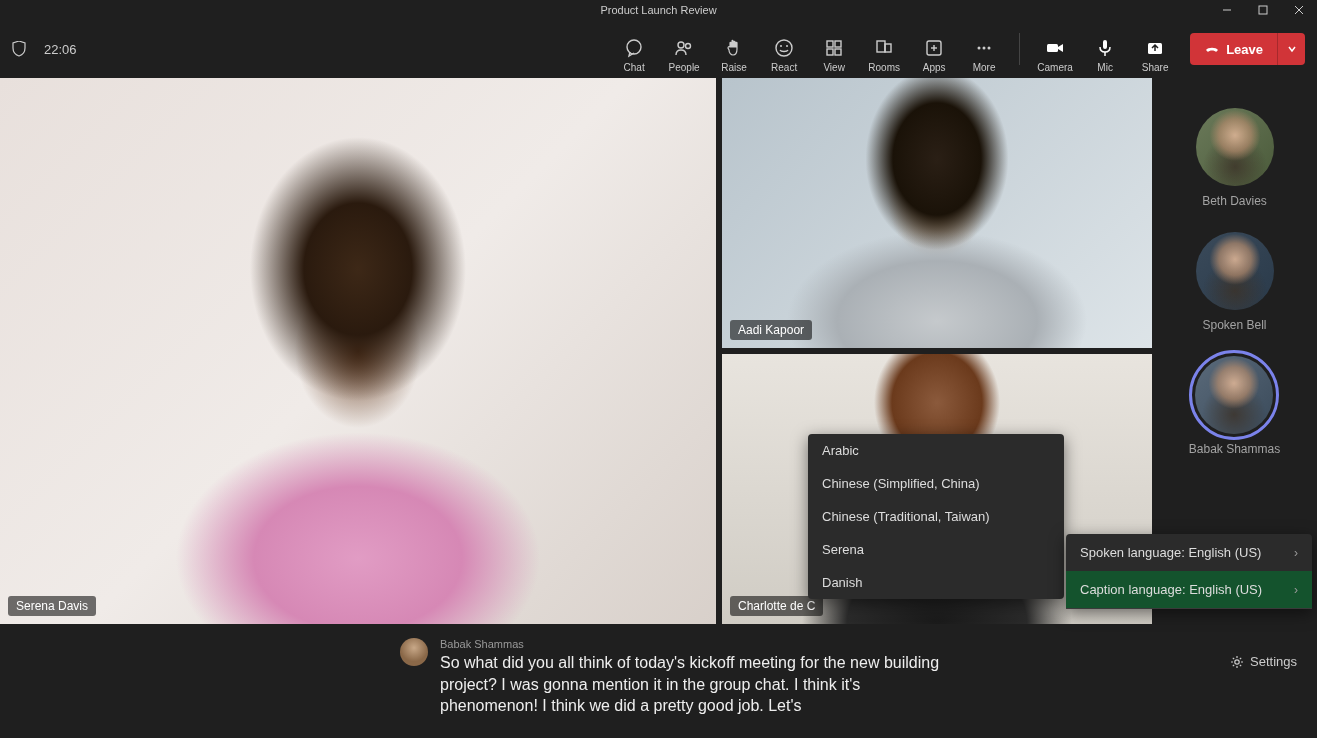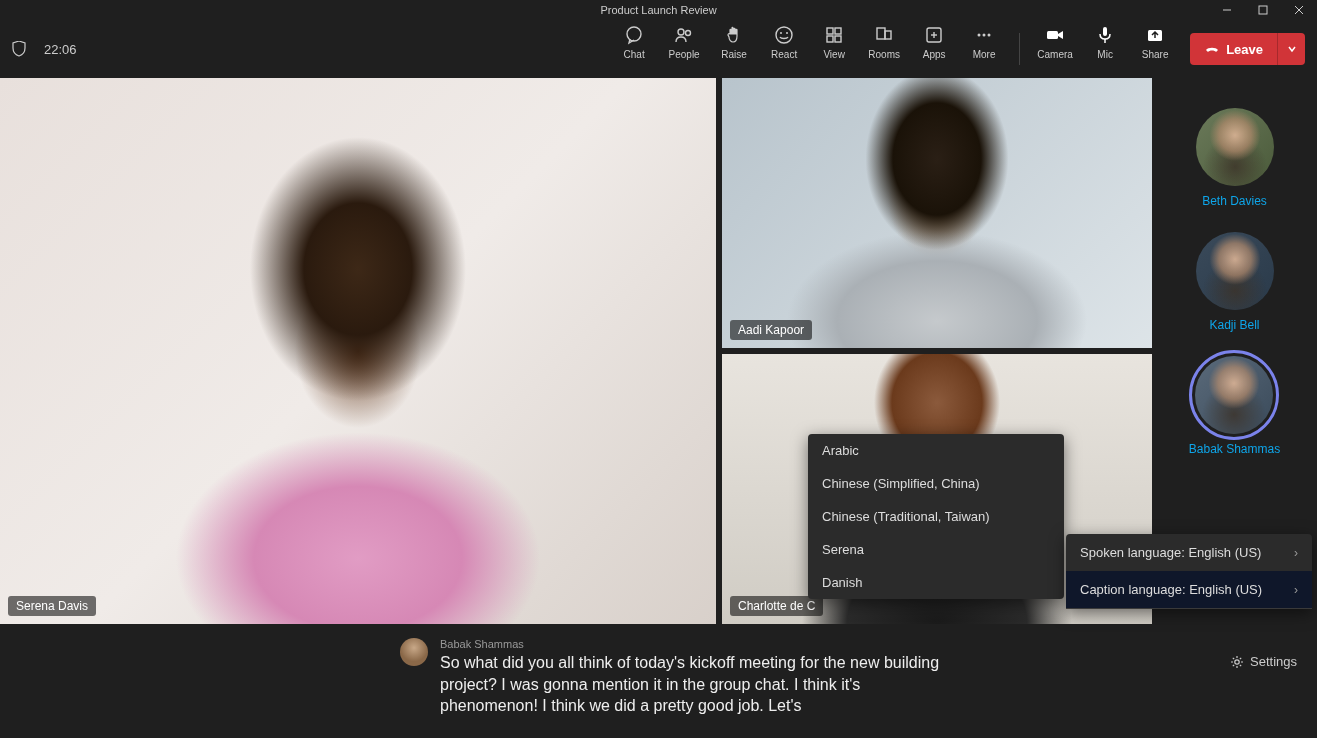--- a/index.html
+++ b/index.html
@@ -39,21 +39,21 @@
 }
 .timer {
   display: flex; align-items: center; gap: 18px;
   font-size: 13px; color: #ccc;
 }
 .toolbar-spacer { flex: 1; }
 .toolbar-items {
   display: flex; align-items: center; gap: 0;
 }
 .toolbar-item {
-  display: flex; flex-direction: column; align-items: center; justify-content: flex-start;
+  display: flex; flex-direction: column; align-items: center; justify-content: flex-end;
   width: 50px; height: 48px; font-size: 10px; color: #ccc; cursor: pointer;
   gap: 4px;
 }
 .toolbar-item .ticon { height: 20px; display: flex; align-items: center; justify-content: center; font-size: 18px; }
 .toolbar-divider { width: 1px; height: 32px; background: #444; margin: 0 10px; }
 .leave-group { display: flex; align-items: center; }
 .leave-btn {
   background: #d13438; color: #fff; border: none;
   height: 32px; padding: 0 14px; border-radius: 4px 0 0 4px;
   display: flex; align-items: center; gap: 6px;
@@ -133,21 +133,21 @@
 .avatar.a3 {
   background: linear-gradient(135deg, #5a6a7a 0%, #3a4a5a 100%);
   outline: 3px solid #7b83eb; outline-offset: 3px;
 }
 .avatar::after {
   content: ""; position: absolute; inset: 0; border-radius: 50%;
   background:
     radial-gradient(circle at 50% 35%, rgba(220,180,150,0.9) 0%, rgba(180,140,110,0.7) 25%, transparent 40%),
     radial-gradient(circle at 50% 75%, rgba(60,50,40,0.8) 0%, transparent 45%);
 }
-.attendee-name { font-size: 12px; color: #0ea5e9; }
+.attendee-name { font-size: 12px; color: #a3a3a3; }
 .caption-bar {
   height: 114px; background: #1f1f1f;
   display: flex; align-items: flex-start;
   padding: 14px 40px 10px 400px;
   position: relative;
 }
 .cap-avatar {
   width: 28px; height: 28px; border-radius: 50%;
   background: radial-gradient(circle at 50% 35%, #c8a888 0%, #8a6848 60%);
   margin-right: 12px; flex-shrink: 0;
@@ -184,21 +184,21 @@
   background: #2b2b2b;
   border-radius: 4px;
   box-shadow: 0 4px 16px rgba(0,0,0,0.5);
   z-index: 50;
   font-size: 13px;
 }
 .cm-item {
   padding: 11px 14px; display: flex; justify-content: space-between; align-items: center;
   cursor: pointer; color: #ddd;
 }
-.cm-item.highlight { background: #0f172a; }
+.cm-item.highlight { background: #14532d; }
 .cm-item .chev { color: #999; font-size: 12px; }
 .cm-divider { height: 1px; background: #3a3a3a; }
 svg { display: block; }
 </style>
 </head>
 <body>
 
 <div class="titlebar">
   <span class="title">Product Launch Review</span>
   <div class="window-controls">
@@ -373,21 +373,21 @@
       </div>
     </div>
   </div>
   <div class="side-panel">
     <div class="attendee">
       <div class="avatar"></div>
       <div class="attendee-name">Beth Davies</div>
     </div>
     <div class="attendee">
       <div class="avatar a2"></div>
-      <div class="attendee-name">Kadji Bell</div>
+      <div class="attendee-name">Spoken Bell</div>
     </div>
     <div class="attendee">
       <div class="avatar a3"></div>
       <div class="attendee-name">Babak Shammas</div>
     </div>
   </div>
 </div>
 
 <div class="caption-bar">
   <div class="cap-avatar"></div>

